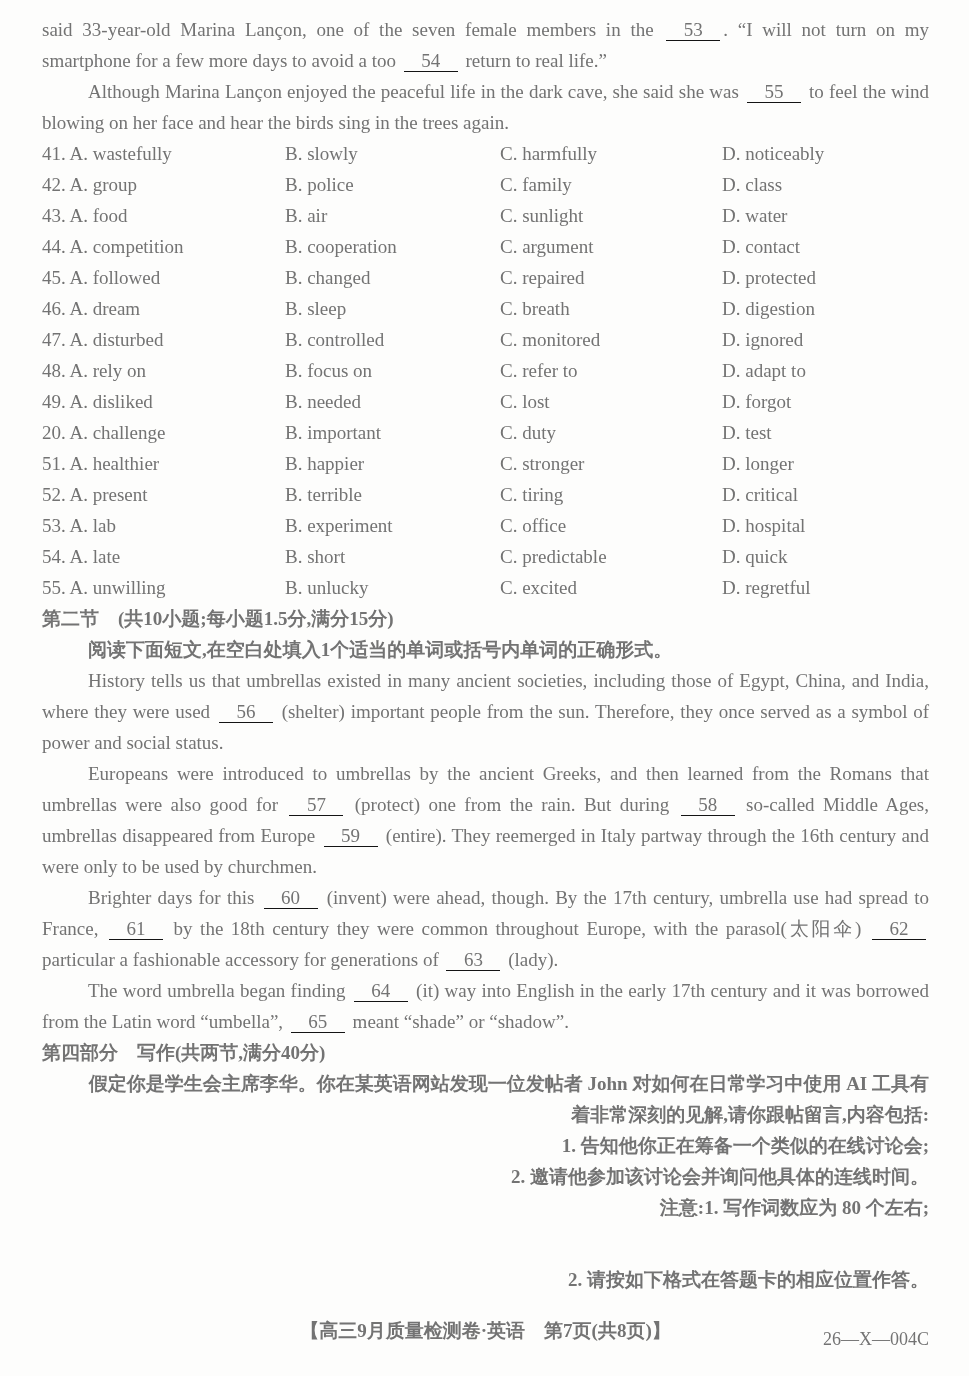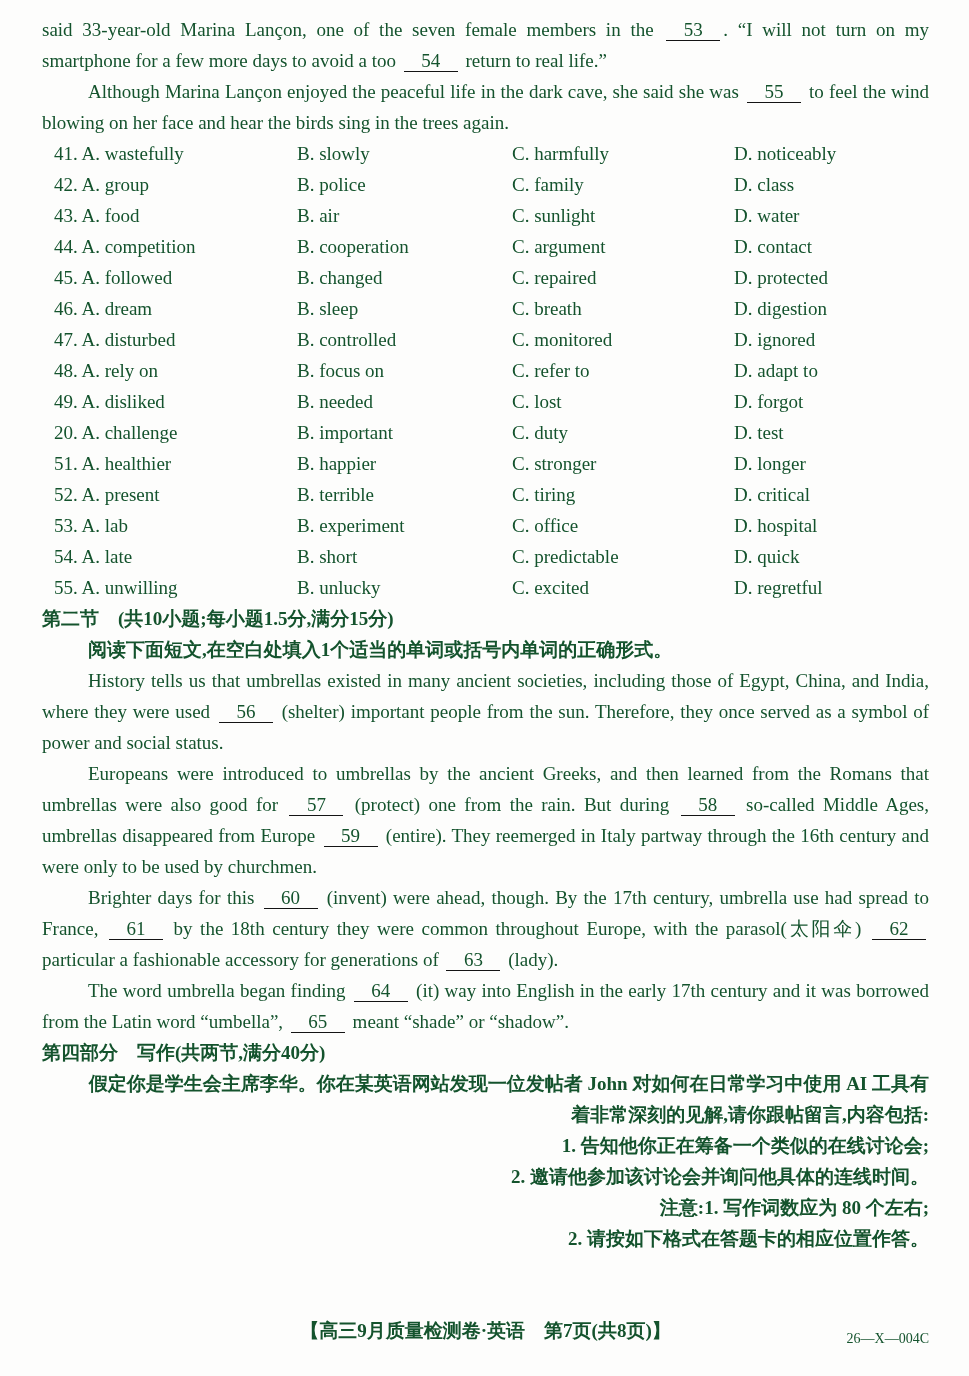--- a/index.html
+++ b/index.html
@@ -2,43 +2,43 @@
 <html><head>
 <meta charset="utf-8">
 <style>
   * { margin:0; padding:0; box-sizing:border-box; }
   html,body { background:#ffffff; }
   .page {
     position:relative;
     width:969px; height:1376px;
     margin:0 auto;
     background:#fdfdfc;
-    color:#14532d;
+    color:#737373;
     font-family:"Liberation Serif","DejaVu Serif",serif;
     font-size:19px; line-height:31px;
     padding:14px 40px 20px 42px;
     overflow:hidden;
   }
   .para { text-align:justify; }
   .para.indent { text-indent:46px; }
   .para.cjk { font-weight:700; text-align:right; }
   .blank {
     display:inline-block; min-width:54px; padding:0 5px; margin:0 3px;
     text-align:center; text-indent:0; line-height:20px;
     border-bottom:1.4px solid #141414;
   }
   .options { display:grid; grid-template-columns:243px 215px 222px 1fr; }
-  .options .cell { line-height:31px; white-space:nowrap;margin-left:12px; }
+  .options .cell { line-height:31px; white-space:nowrap; }
   .heading { font-weight:700; text-align:left; }
   [data-name="section2-instruction"] { font-weight:700; padding-left:46px; }
   [data-name="writing-task-1"], [data-name="writing-task-2"] { padding-left:46px; }
-  [data-name="note-line-2"] { padding-left:56px; }
+  [data-name="note-line-2"] { padding-left:56px;margin-top:41px; }
   .footer { position:absolute; left:42px; right:40px; bottom:32px; text-align:center; line-height:26px; }
   .footer .title { font-weight:700; }
-  .footer .code { position:absolute; right:0; bottom:-8px; font-weight:400; font-size:14px; }
+  .footer .code { position:absolute; right:0; bottom:-8px; font-weight:400; font-size:18px; }
 </style>
 </head>
 <body>
 
 <div class="page" data-name="exam-page">
 
   <div data-name="cloze-ending">
       <div class="para" data-name="cloze-paragraph-1">said 33-year-old Marina Lançon, one of the seven female members in the <span class="blank" data-name="blank-53">53</span>. “I will not turn on my smartphone for a few more days to avoid a too <span class="blank" data-name="blank-54">54</span> return to real life.”</div>
       <div class="para indent" data-name="cloze-paragraph-2">Although Marina Lançon enjoyed the peaceful life in the dark cave, she said she was <span class="blank" data-name="blank-55">55</span> to feel the wind blowing on her face and hear the birds sing in the trees again.</div>
     </div>

